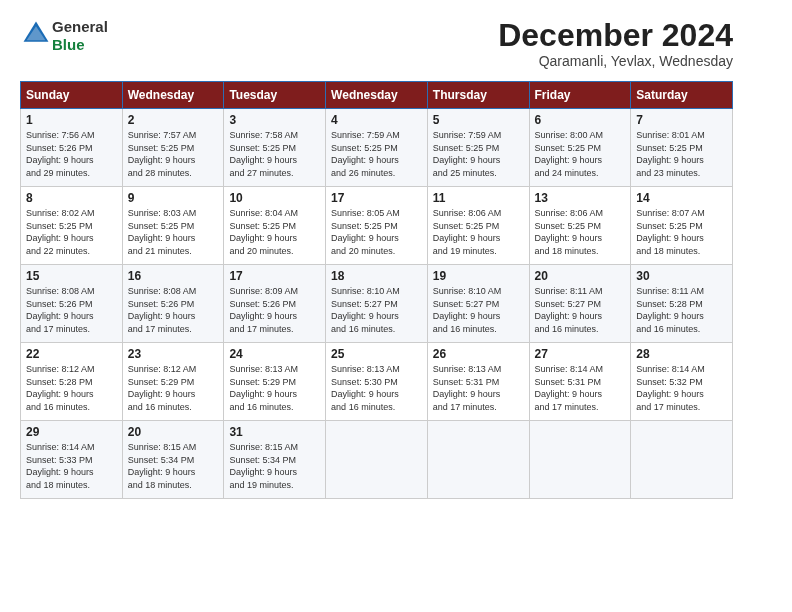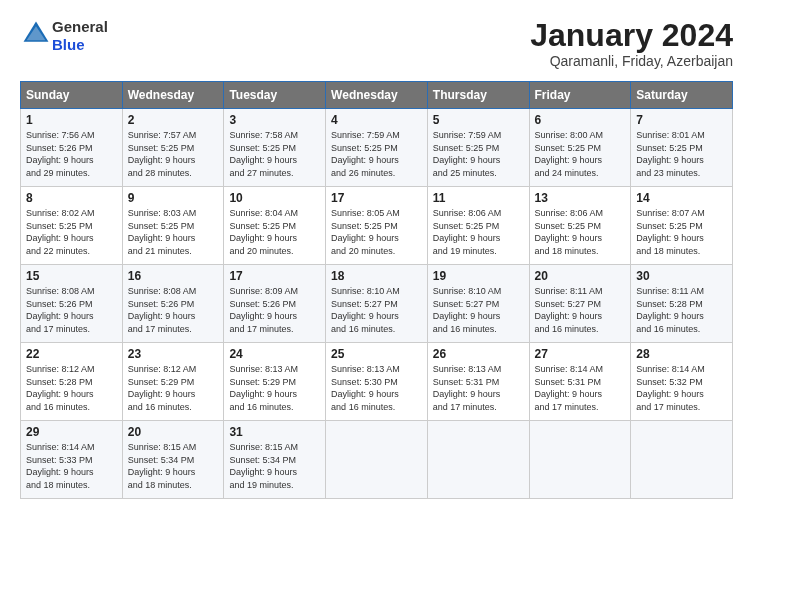--- a/index.html
+++ b/index.html
@@ -24,21 +24,21 @@
       display: flex;
       align-items: center;
       gap: 2px;
     }
     .logo-text {
       font-size: 15px;
       font-weight: bold;
       line-height: 1.2;
     }
     .logo-general { color: #333; }
-    .logo-blue { color: #1d4ed8; }
+    .logo-blue { color: #15803d; }
     .logo-icon {
       width: 28px;
       height: 28px;
       margin-left: 2px;
     }
     .title-block {
       text-align: right;
     }
     .month-title {
       font-size: 32px;
@@ -48,21 +48,21 @@
     }
     .location {
       font-size: 14px;
       color: #444;
     }
     table {
       width: 100%;
       border-collapse: collapse;
     }
     thead tr th {
-      background-color: #737373;
+      background-color: #7f1d1d;
       color: #fff;
       font-size: 12px;
       font-weight: bold;
       padding: 6px 5px;
       text-align: left;
       border: 1px solid #2a6db5;
     }
     tbody tr td {
       vertical-align: top;
       border: 1px solid #ccc;
@@ -108,22 +108,22 @@
         </svg>
       </div>
       <div>
         <div class="logo-text">
           <span class="logo-general">General</span><br>
           <span class="logo-blue">Blue</span>
         </div>
       </div>
     </div>
     <div class="title-block">
-      <div class="month-title">January 2024</div>
-      <div class="location">Qaramanli, Friday, Azerbaijan</div>
+      <div class="month-title">December 2024</div>
+      <div class="location">Qaramanli, Yevlax, Wednesday</div>
     </div>
   </div>
 
   <table>
     <thead>
       <tr id="thead-row">
           <th>Sunday</th>
           <th>Wednesday</th>
           <th>Tuesday</th>
           <th>Wednesday</th>

